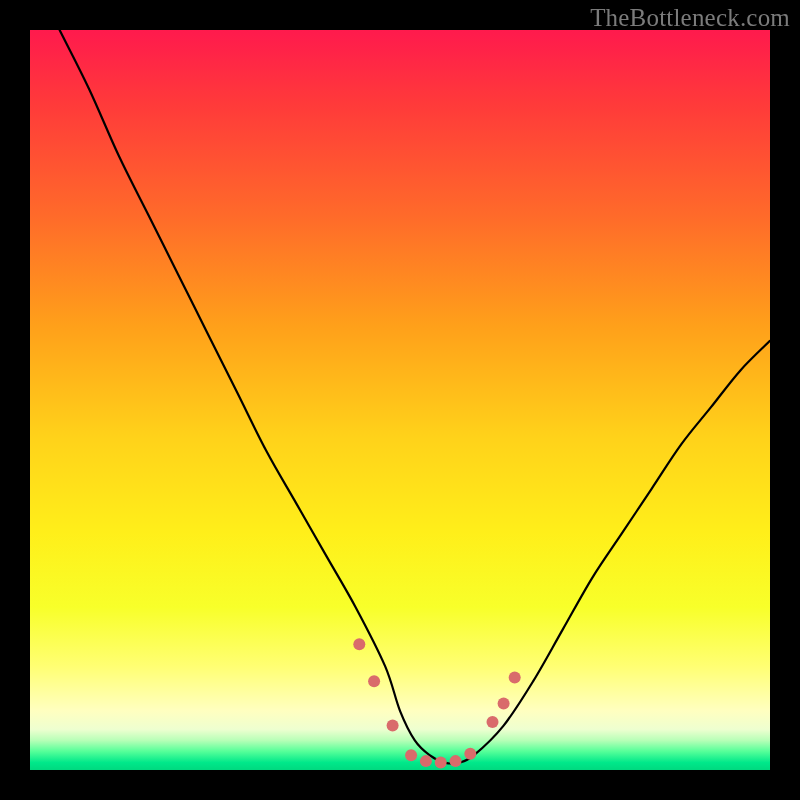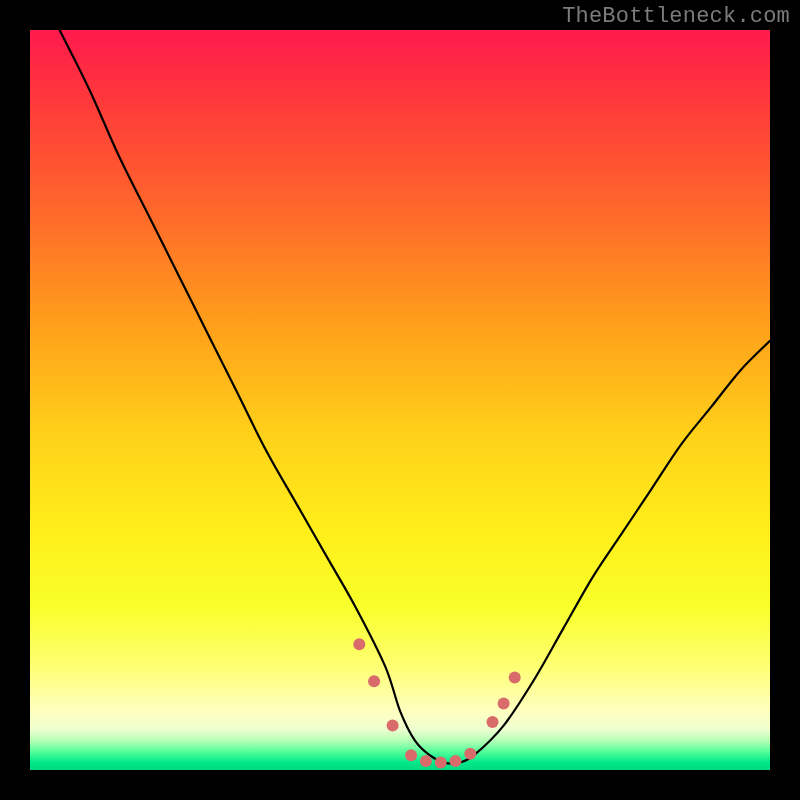--- a/index.html
+++ b/index.html
@@ -45,22 +45,22 @@
     position: absolute;
     top: 0;
     left: 0;
     width: 740px;
     height: 740px;
   }
   .watermark {
     position: absolute;
     top: 4px;
     right: 10px;
-    font-family: Liberation Mono, monospace;
-    font-size: 22px;
+    font-family: Liberation Serif, serif;
+    font-size: 25px;
     color: #7b7b7b;
     letter-spacing: 0.2px;
     user-select: none;
   }
 </style>
 </head>
 <body>
 
 <div class="frame">
   <div class="plot">

